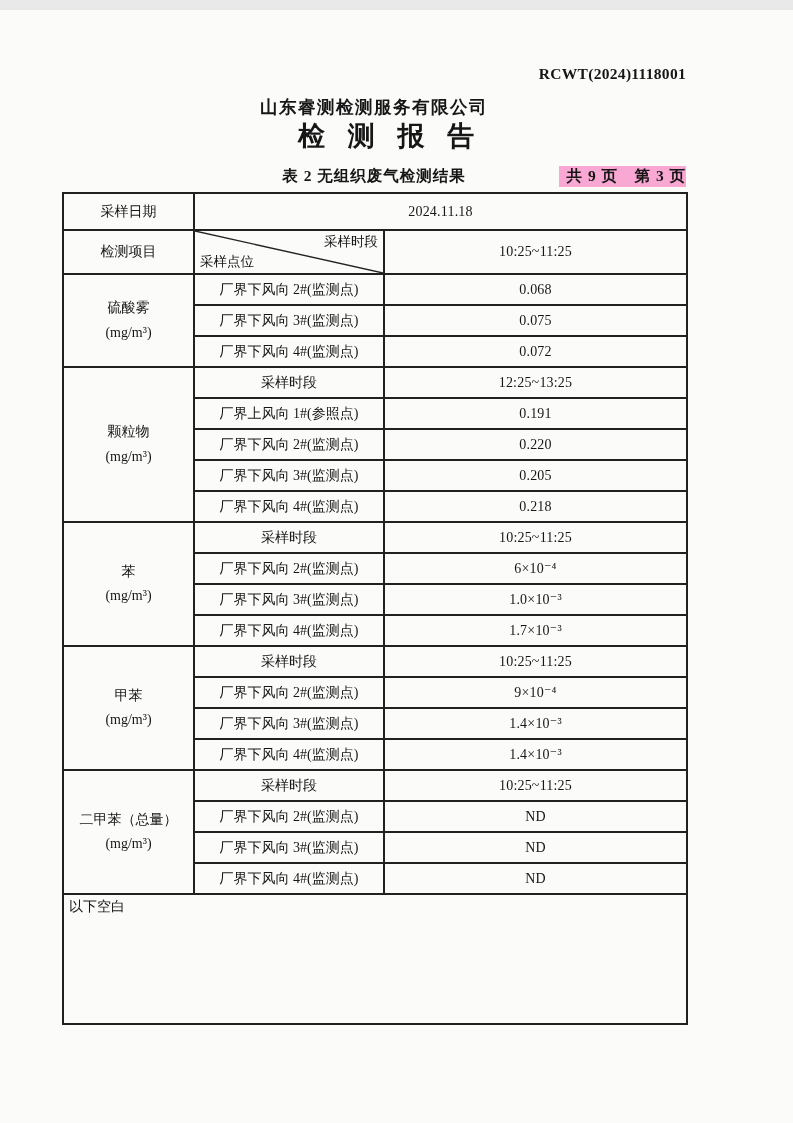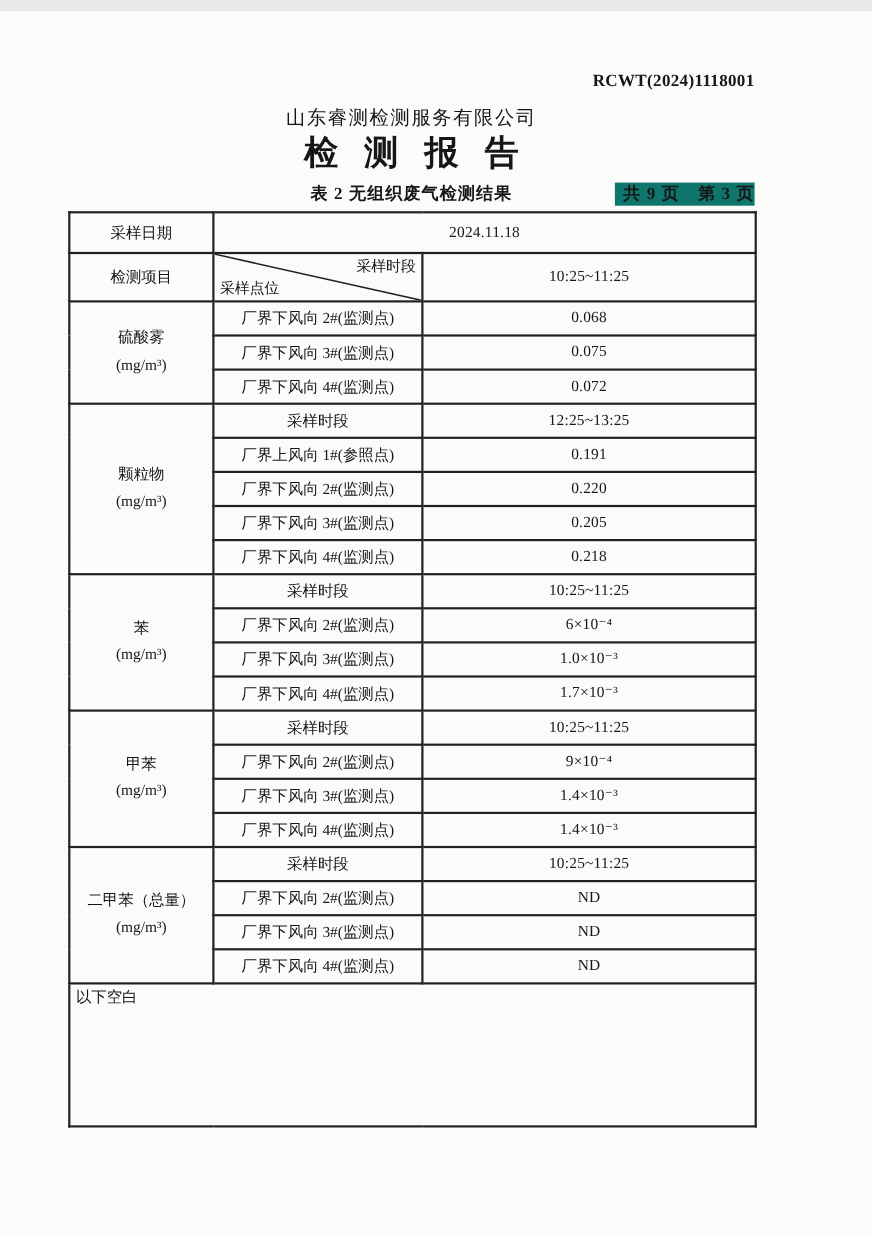--- a/index.html
+++ b/index.html
@@ -20,28 +20,28 @@
     text-align: right;
     font-size: 15.5px;
     font-weight: 600;
     letter-spacing: 0.3px;
   }
   .company-name {
     position: absolute;
     top: 85px; left: 62px; width: 624px;
     text-align: center;
     font-size: 17.5px;
-    font-weight: 400;
+    font-weight: 700;
     letter-spacing: 1.5px;
   }
   .report-title {
     position: absolute;
-    top: 108px; left: 62px; width: 624px;
-    text-align: center;
-    font-size: 31px;
+    top: 108px; left: 74px; width: 624px;
+    text-align: center;
+    font-size: 27px;
     font-weight: 700;
     letter-spacing: 8px;
     text-indent: 8px;
   }
   .caption-row {
     position: absolute;
     top: 156px; left: 62px; width: 624px;
     height: 22px;
   }
   .table-caption {
@@ -50,21 +50,21 @@
     font-size: 15.5px;
     font-weight: 700;
     letter-spacing: 1px;
   }
   .pagination {
     position: absolute;
     top: 0; right: 0;
     font-size: 15.5px;
     font-weight: 700;
     letter-spacing: 1px;
-    background: #0f766e;
+    background: #f9a8d4;
     padding-left: 8px;
   }
   table.report-table {
     position: absolute;
     top: 182px; left: 62px;
     width: 624px;
     border-collapse: collapse;
     table-layout: fixed;
   }
   .report-table td {

